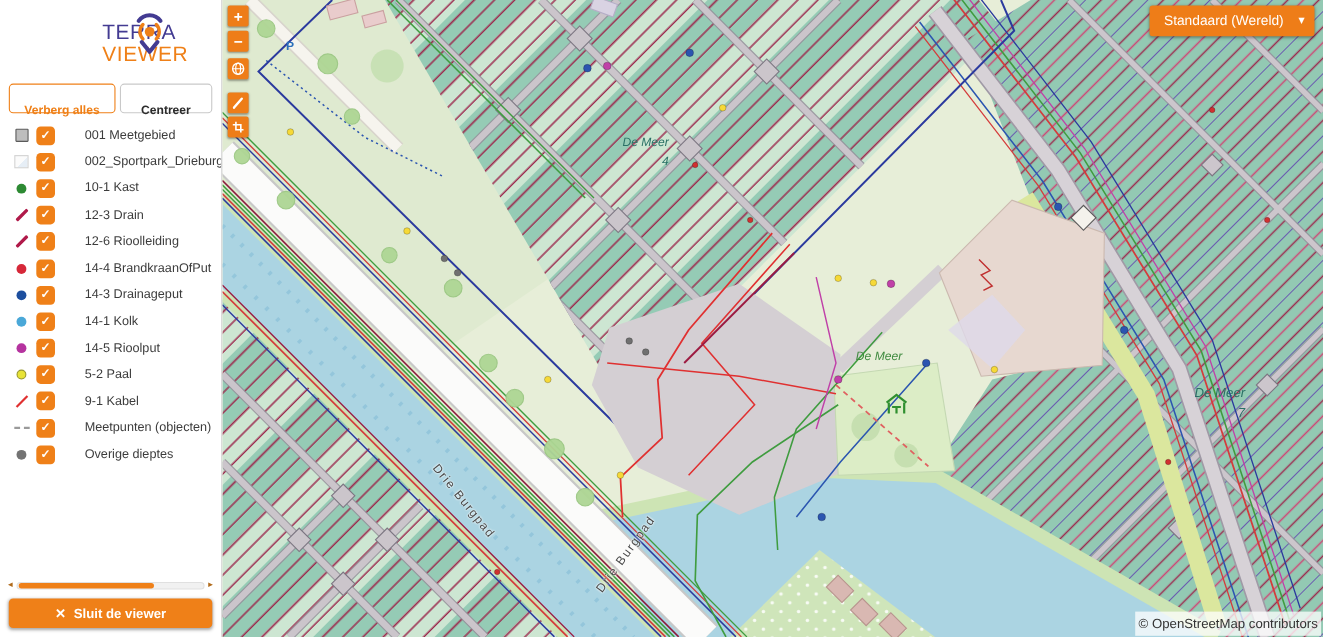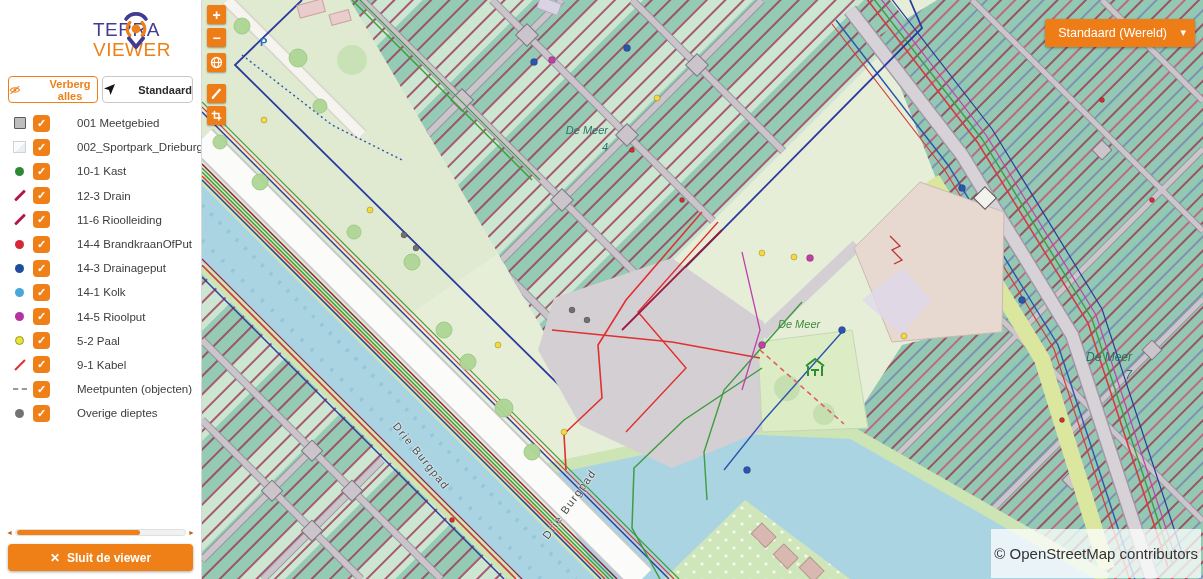--- a/index.html
+++ b/index.html
@@ -7,21 +7,21 @@
   #stage { position:relative; width:1203px; height:579px; }
 
   
   .sidebar { position:absolute; left:0; top:0; width:202px; height:579px; background:#fff; border-right:1px solid #d8d8d8; z-index:5; }
   .logo { position:relative; height:62px; margin-top:6px; }
   .logo-text { position:absolute; left:54px; top:14px; font-weight:normal; letter-spacing:.5px;margin-left:39px; }
   .logo-terra { font-size:19px; color:#433b92; line-height:1.04; }
   .logo-viewer { font-size:19px; color:#ef8018; line-height:1.04; }
   .logo-icon { position:absolute; left:114px; top:2px; width:44px; height:44px; }
   .btn-row { display:flex; gap:4px; margin:8px 8px 0 8px; }
-  .btn-row button { height:27px; display:flex; align-items:center; justify-content:center; gap:22px; background:#fff; border-radius:4px; font-size:11px; font-weight:bold; font-family:inherit; cursor:pointer; }
+  .btn-row button { height:27px; display:flex; align-items:center; justify-content:center; gap:22px; background:#fff; border-radius:4px; font-size:11px; font-weight:bold; font-family:inherit; cursor:pointer;flex-direction:column; }
   .btn-hide { flex:1.15; border:1px solid #ef8018; color:#ef8018; }
   .btn-center { flex:1; border:1px solid #c9c9c9; color:#2c2c2c; }
   .layers { margin-top:8px; }
   .layer-row { display:flex; align-items:center; height:24.2px; padding-left:12px; white-space:nowrap; overflow:hidden; }
   .swatch-wrap { width:15px; flex:0 0 15px; display:flex; align-items:center; justify-content:center; margin-right:6px; }
   .swatch.square { width:12px; height:12px; background:#bdbdbd; border:1.5px solid #5a5a5a; border-radius:1px; }
   .swatch.image { width:13px; height:12px; border:1px solid #d2d2d2; background:linear-gradient(135deg,#fbfbfb 55%,#e6eef6 55%); }
   .swatch.dot { width:9px; height:9px; border-radius:50%; background:var(--sw); }
   .swatch.dot-ring { width:9px; height:9px; border-radius:50%; background:var(--sw); border:1.5px solid #97972e; }
   .swatch.line { width:14px; height:3px; background:var(--sw); transform:rotate(-45deg); border-radius:1px; }
@@ -34,23 +34,23 @@
   .hscroll .arr { font-size:7px; color:#b06a1a; line-height:1; cursor:pointer; }
   .hscroll .track { flex:1; height:7px; background:#f1f1f1; border:1px solid #e0e0e0; border-radius:4px; position:relative; }
   .hscroll .thumb { position:absolute; left:1px; top:0.5px; width:73%; height:4.5px; background:#ef8018; border-radius:3px; }
   .close-btn { position:absolute; left:8px; right:8px; top:544px; height:27px; background:#ef8018; color:#fff; border:none; border-radius:4px; font-family:inherit; font-size:12px; font-weight:bold; display:flex; align-items:center; justify-content:center; gap:7px; box-shadow:0 1px 3px rgba(0,0,0,.35); cursor:pointer; }
 
   
   .map { position:absolute; left:202px; top:0; width:1001px; height:579px; overflow:hidden; background:#e7eed8; }
   .map svg.canvas { position:absolute; left:0; top:0; }
   .ctrl-col { position:absolute; left:5px; top:5px; width:20px; }
   .ctrl { position:absolute; left:0; width:19px; height:19px; background:#ee7d18; border:none; border-radius:2px; color:#fff; font-size:14px; font-weight:bold; line-height:1; display:flex; align-items:center; justify-content:center; box-shadow:0 1px 2px rgba(0,0,0,.35); cursor:pointer; padding:0; }
-  .basemap { position:absolute; top:19px; right:8px; height:28px; background:#ee7d18; color:#fff; border:none; border-radius:3px; font-family:inherit; font-size:12.5px; padding:0 28px 0 13px; box-shadow:0 1px 3px rgba(0,0,0,.35); cursor:pointer; }
+  .basemap { position:absolute; top:5px; right:8px; height:28px; background:#ee7d18; color:#fff; border:none; border-radius:3px; font-family:inherit; font-size:12.5px; padding:0 28px 0 13px; box-shadow:0 1px 3px rgba(0,0,0,.35); cursor:pointer; }
   .basemap .chev { position:absolute; right:9px; top:7px; font-size:11px; }
-  .attribution { position:absolute; right:2px; bottom:1px; font-size:15px; color:#333; background:rgba(255,255,255,.75); padding:16px 3px; }
+  .attribution { position:absolute; right:2px; bottom:1px; font-size:12px; color:#333; background:rgba(255,255,255,.75); padding:4px 3px; }
   .map-label { position:absolute; pointer-events:none; font-style:italic; text-align:right; }
   .lbl-teal { color:#2a7166; font-size:11px; line-height:1.5; }
   .lbl-green { color:#3f8a3f; font-size:11px; }
   .lbl-path { position:absolute; pointer-events:none; color:#4a4a4a; font-size:11px; letter-spacing:1.5px; text-shadow:0 0 2px #fff,0 0 2px #fff; white-space:nowrap; }
   .lbl-parking { position:absolute; color:#2a6ebb; font-weight:bold; font-size:11px; pointer-events:none; }
 </style>
 </head>
 <body>
 
 <div id="stage">
@@ -76,21 +76,21 @@
           <path d="M1.5,6 C4,2.2 11,2.2 13.5,6 C11,9.8 4,9.8 1.5,6 Z" stroke="#ef8018" stroke-width="1.3" fill="none"></path>
           <circle cx="7.5" cy="6" r="1.8" fill="#ef8018"></circle>
           <line x1="2" y1="10.8" x2="13" y2="1.2" stroke="#ef8018" stroke-width="1.3"></line>
         </svg>
         <span>Verberg alles</span>
       </button>
       <button class="btn-center">
         <svg width="13" height="13" viewBox="0 0 13 13">
           <path d="M12,1 L1,5.5 L6,7 L7.5,12 Z" fill="#151515"></path>
         </svg>
-        <span>Standaard</span>
+        <span>Centreer</span>
       </button>
     </div>
 
     <div class="layers">
 
         <div class="layer-row">
           <span class="swatch-wrap">
             <span class="swatch square" style="--sw: #bdbdbd;"></span>
           </span>
           <span class="cb">
@@ -129,21 +129,21 @@
           <span class="layer-label">12-3 Drain</span>
         </div>
 
         <div class="layer-row">
           <span class="swatch-wrap">
             <span class="swatch line" style="--sw: #b01a4a;"></span>
           </span>
           <span class="cb">
             <span>✓</span>
           </span>
-          <span class="layer-label">11-6 Rioolleiding</span>
+          <span class="layer-label">12-6 Rioolleiding</span>
         </div>
 
         <div class="layer-row">
           <span class="swatch-wrap">
             <span class="swatch dot" style="--sw: #d62839;"></span>
           </span>
           <span class="cb">
             <span>✓</span>
           </span>
           <span class="layer-label">14-4 BrandkraanOfPut</span>

